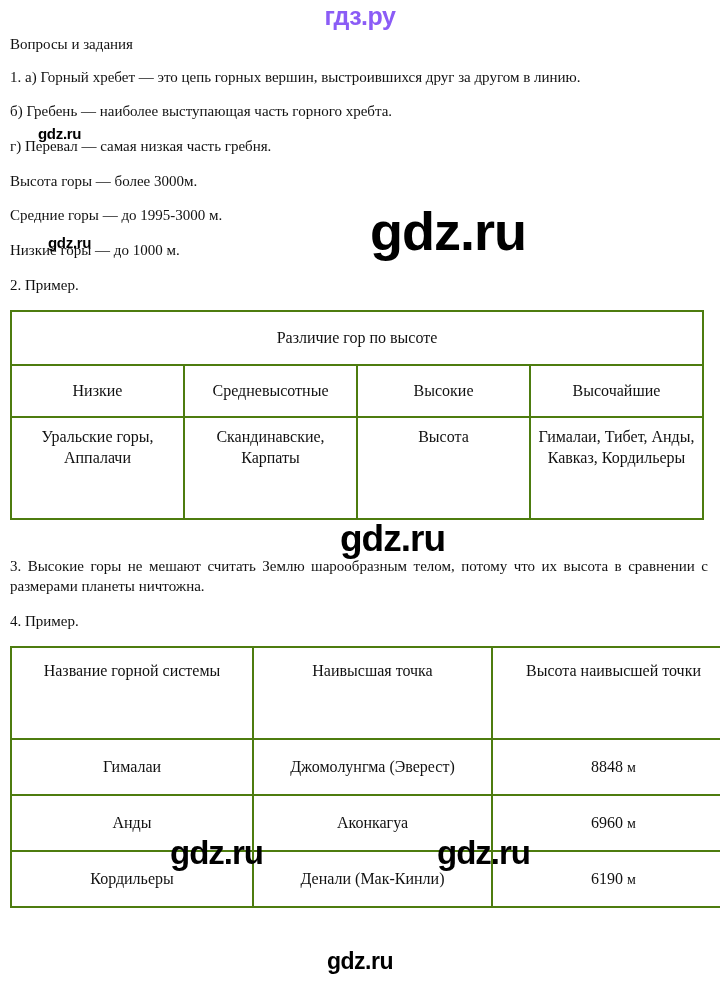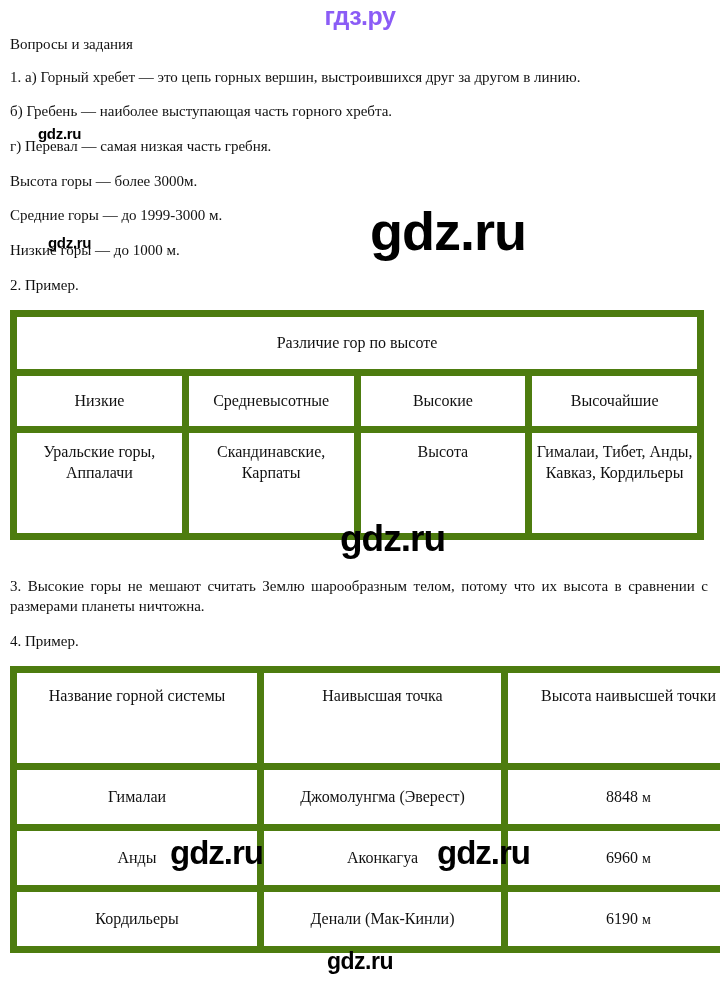--- a/index.html
+++ b/index.html
@@ -49,21 +49,21 @@
   .para.tight { margin-bottom: 12px; }
 
   
   table.doc-table {
     border-collapse: collapse;
     width: 694px;
     margin: 0;
     table-layout: fixed;
   }
   table.doc-table td {
-    border: 7px solid #4d7c0f;
+    border: 2px solid #4d7c0f;
     text-align: center;
     vertical-align: top;
     font-size: 16px;
     line-height: 1.35;
     padding: 8px 4px 4px 4px;
   }
 
   
   #table-heights { margin-top: 4px; }
   #table-heights .c0 { width: 173px; }
@@ -124,21 +124,21 @@
 
   <p class="para">1. а) Горный хребет — это цепь горных вершин, выстроившихся друг за другом в линию.</p>
 
   <p class="para nojust">б) Гребень — наиболее выступающая часть горного хребта.</p>
 
 
   <p class="para nojust">г) Перевал — самая низкая часть гребня.</p>
 
   <p class="para nojust">Высота горы — более 3000м.</p>
 
-  <p class="para nojust">Средние горы — до 1999-3000 м.</p>
+  <p class="para nojust">Средние горы — до 1995-3000 м.</p>
 
   <p class="para nojust">Низкие горы — до 1000 м.</p>
 
   <p class="para nojust">2. Пример.</p>
 
   <table class="doc-table" id="table-heights">
     <tbody>
       <tr class="row-title">
         <td colspan="4">Различие гор по высоте</td>
       </tr>

